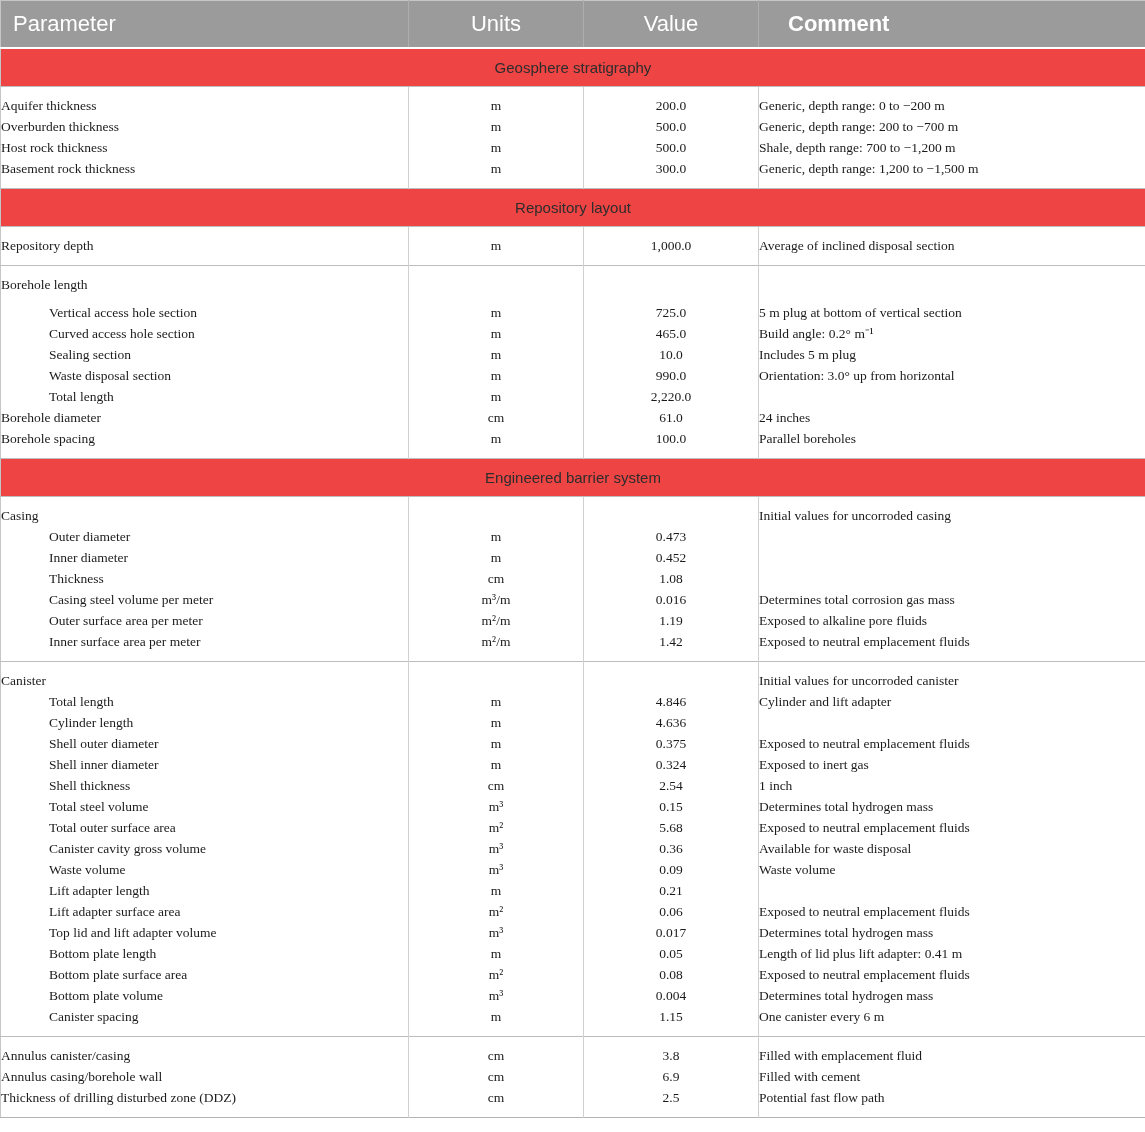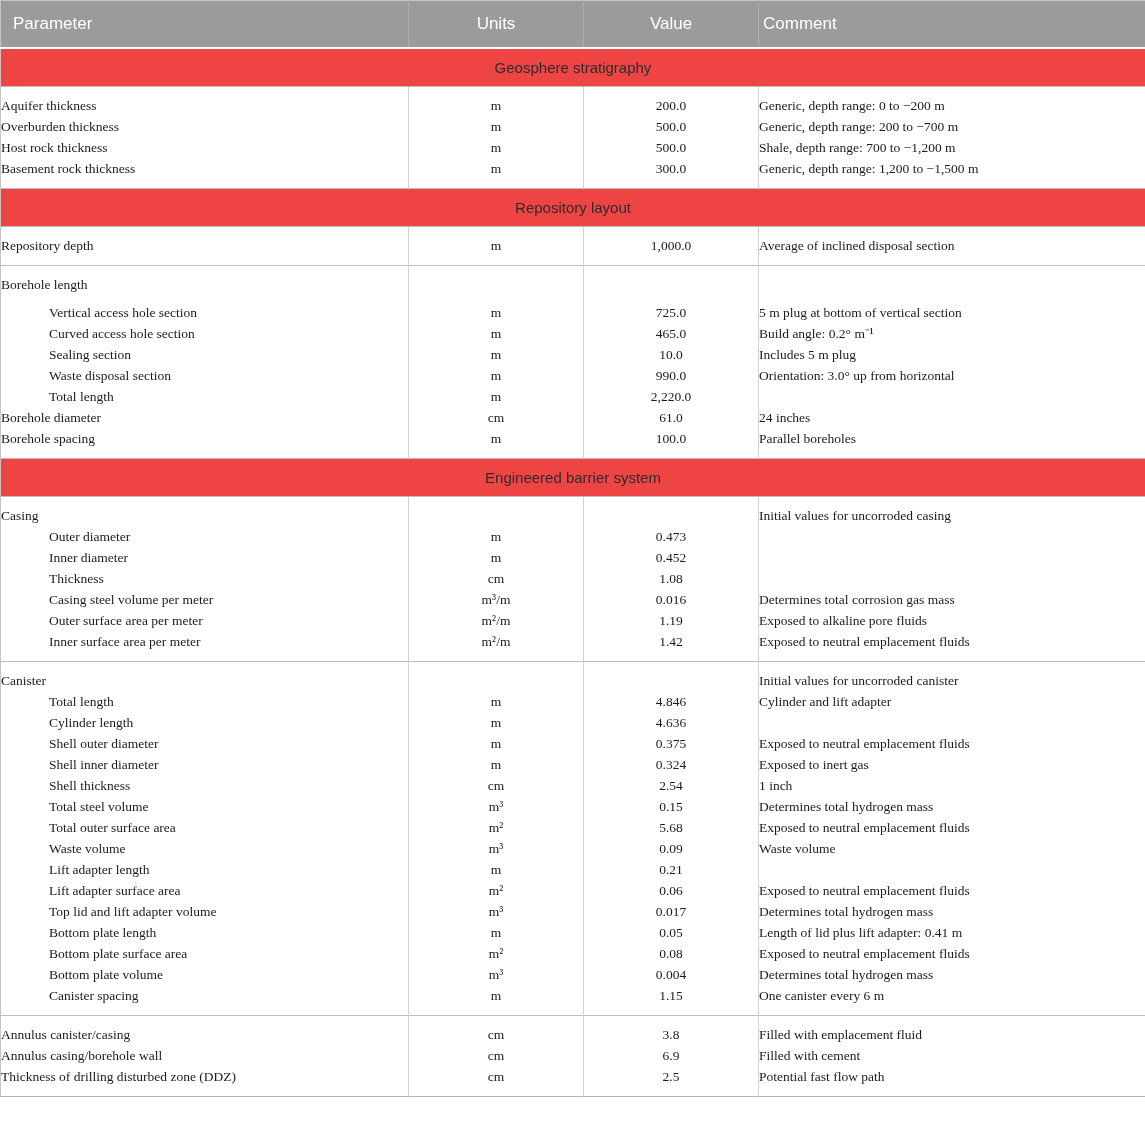--- a/index.html
+++ b/index.html
@@ -17,31 +17,31 @@
     border: 1px solid #c6c6c6;
     border-bottom: 1px solid #b3b3b3;
     font-family: "Liberation Serif", serif;
   }
   
   thead th {
     background: #9b9b9b;
     color: #ffffff;
     font-family: "Liberation Sans", sans-serif;
     font-weight: 400;
-    font-size: 17px;
+    font-size: 22px;
     height: 46px;
     padding: 0;
     text-align: left;
     vertical-align: middle;
   }
   thead th + th { border-left: 1px solid #aeaeae; }
   thead th.col-param   { padding-left: 12px; }
   thead th.col-units   { text-align: center; }
   thead th.col-value   { text-align: center; }
-  thead th.col-comment { padding-left: 4px; }
+  thead th.col-comment { padding-left: 29px; font-weight: bold; }
   
   tbody.band td {
     background: #ef4444;
     height: 37px;
     text-align: center;
     vertical-align: middle;
     font-family: "Liberation Sans", sans-serif;
     font-size: 15px;
     color: #2d2d2d;
     border-top: 1px solid #bdbdbd;
@@ -276,20 +276,26 @@
           <td class="value">0.15</td>
           <td class="comment">Determines total hydrogen mass</td>
         </tr>
         <tr>
           <td class="param indent">Total outer surface area</td>
           <td class="units">m²</td>
           <td class="value">5.68</td>
           <td class="comment">Exposed to neutral emplacement fluids</td>
         </tr>
         <tr>
+          <td class="param indent">Canister cavity gross volume</td>
+          <td class="units">m³</td>
+          <td class="value">0.36</td>
+          <td class="comment">Available for waste disposal</td>
+        </tr>
+        <tr>
           <td class="param indent">Waste volume</td>
           <td class="units">m³</td>
           <td class="value">0.09</td>
           <td class="comment">Waste volume</td>
         </tr>
         <tr>
           <td class="param indent">Lift adapter length</td>
           <td class="units">m</td>
           <td class="value">0.21</td>
           <td class="comment"></td>

